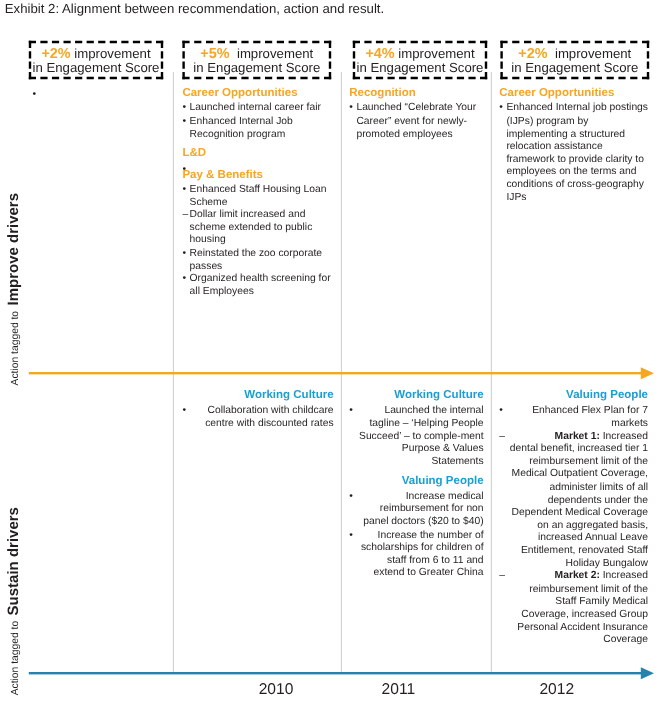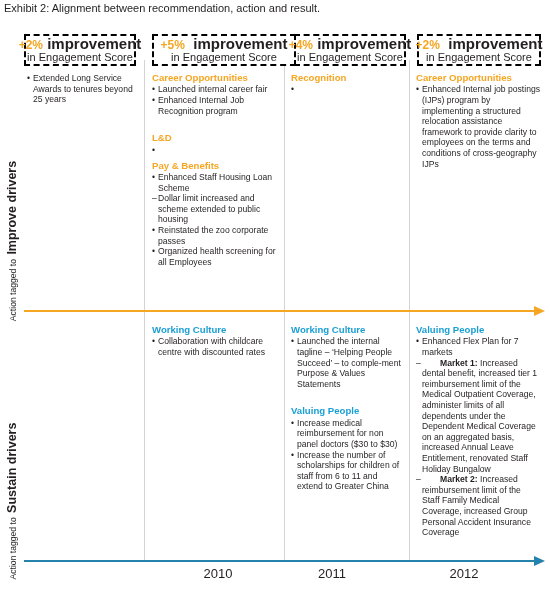--- a/index.html
+++ b/index.html
@@ -65,54 +65,53 @@
     line-height: 12px;
     white-space: nowrap;
   }
   .result-pct {
     color: #f5a623;
     font-weight: bold;
     font-size: 12px;
   }
   .result-imp {
     color: #231f20;
-    font-size: 15px;
-    font-weight: bold;
+    font-size: 11px;
   }
   .result-line2 {
     font-size: 11px;
     line-height: 11px;
     color: #231f20;
     white-space: nowrap;
   }
 
   #result-box-0 { left: 24px;  width: 112px; }
-  #result-box-1 { left: 152px; width: 144px; }
+  #result-box-1 { left: 152px; width: 124px; }
   #result-box-2 { left: 294px; width: 112px; }
   #result-box-3 { left: 417px; width: 124px; }
 
   
   .col-content {
     position: absolute;
     font-size: 8.6px;
     line-height: 10.6px;
   }
   .improve-col { top: 46px; }
-  .sustain-col { top: 298px; }
+  .sustain-col { top: 298px; text-align: right; }
 
   #improve-col-0, #sustain-col-0 { left: 27px;  width: 110px; }
   #improve-col-1, #sustain-col-1 { left: 152px; width: 126px; }
   #improve-col-2, #sustain-col-2 { left: 291px; width: 112px; }
   #improve-col-3, #sustain-col-3 { left: 416px; width: 124px; }
 
   .group-head {
     font-weight: bold;
     font-size: 9.6px;
     line-height: 11.4px;
-    margin-top: 16px;
+    margin-top: 6px;
   }
   .group-head:first-child { margin-top: 0; }
   .head-improve { color: #f5a623; }
   .head-sustain { color: #1a9fd4; }
 
   ul.bullets {
     list-style: none;
     margin: 1px 0 0 0;
     padding: 0;
   }
@@ -196,21 +195,21 @@
   
   .year-label {
     position: absolute;
     top: 540px;
     font-size: 13px;
     color: #231f20;
     text-align: center;
     width: 80px;
   }
   #year-0 { left: 42px; margin-top: 40px; }
-  #year-1 { left: 178px; }
+  #year-1 { left: 190px; }
   #year-2 { left: 292px; }
   #year-3 { left: 424px; }
 </style>
 </head>
 <body>
 
 <div id="exhibit-title">Exhibit 2: Alignment between recommendation, action and result.</div>
 
 <div id="chart-area">
 
@@ -241,21 +240,21 @@
 
   <div class="result-box" id="result-box-3">
     <div class="result-line1">
       <span class="result-pct">+2%</span><span class="result-imp">&nbsp;&nbsp;</span><span class="result-imp">improvement</span>
     </div>
     <div class="result-line2">in Engagement Score</div>
   </div>
 
   <div class="col-content improve-col" id="improve-col-0">
       <ul class="bullets">
-        <li><span class="marker">•</span><span>Extended Long Service Awards to tenures beyond 25 years</span></li>
+        <li><span class="marker">•</span></li>
       </ul>
     </div>
   <div class="col-content improve-col" id="improve-col-1">
       <div class="group-head head-improve">Career Opportunities</div>
       <ul class="bullets">
         <li><span class="marker">•</span><span>Launched internal career fair</span></li>
         <li><span class="marker">•</span><span>Enhanced Internal Job Recognition program</span></li>
       </ul>
       <div class="group-head head-improve">L&amp;D</div>
       <ul class="bullets">
@@ -265,21 +264,21 @@
       <ul class="bullets">
         <li><span class="marker">•</span><span>Enhanced Staff Housing Loan Scheme</span></li>
         <li class="dash"><span class="marker">–</span><span>Dollar limit increased and scheme extended to public housing</span></li>
         <li><span class="marker">•</span><span>Reinstated the zoo corporate passes</span></li>
         <li><span class="marker">•</span><span>Organized health screening for all Employees</span></li>
       </ul>
     </div>
   <div class="col-content improve-col" id="improve-col-2">
       <div class="group-head head-improve">Recognition</div>
       <ul class="bullets">
-        <li><span class="marker">•</span></li>
+        <li><span class="marker">•</span><span>Launched “Celebrate Your Career” event for newly-promoted employees</span></li>
       </ul>
     </div>
   <div class="col-content improve-col" id="improve-col-3">
       <div class="group-head head-improve">Career Opportunities</div>
       <ul class="bullets">
         <li><span class="marker">•</span><span>Enhanced Internal job postings (IJPs) program by implementing a structured relocation assistance framework to provide clarity to employees on the terms and conditions of cross-geography IJPs</span></li>
       </ul>
     </div>
 
   <div class="arrow-line" id="improve-arrow-line"></div>
@@ -292,21 +291,21 @@
         <li><span class="marker">•</span><span>Collaboration with childcare centre with discounted rates</span></li>
       </ul>
     </div>
   <div class="col-content sustain-col" id="sustain-col-2">
       <div class="group-head head-sustain">Working Culture</div>
       <ul class="bullets">
         <li><span class="marker">•</span><span>Launched the internal tagline – ‘Helping People Succeed’ – to comple-ment Purpose &amp; Values Statements</span></li>
       </ul>
       <div class="group-head head-sustain">Valuing People</div>
       <ul class="bullets">
-        <li><span class="marker">•</span><span>Increase medical reimbursement for non panel doctors ($30 to $30)</span></li>
+        <li><span class="marker">•</span><span>Increase medical reimbursement for non panel doctors ($20 to $40)</span></li>
         <li><span class="marker">•</span><span>Increase the number of scholarships for children of staff  from 6 to 11 and extend to Greater China</span></li>
       </ul>
     </div>
   <div class="col-content sustain-col" id="sustain-col-3">
       <div class="group-head head-sustain">Valuing People</div>
       <ul class="bullets">
         <li><span class="marker">•</span><span>Enhanced Flex Plan for 7 markets</span></li>
         <li class="dash"><span class="marker">–</span><span class="lbl-bold">Market 1:</span><span> Increased dental benefit, increased tier 1 reimbursement limit of the Medical Outpatient Coverage, administer limits of all dependents under the Dependent Medical Coverage on an aggregated basis, increased Annual Leave Entitlement, renovated Staff Holiday Bungalow</span></li>
         <li class="dash"><span class="marker">–</span><span class="lbl-bold">Market 2:</span><span> Increased reimbursement limit of the Staff Family Medical Coverage, increased Group Personal Accident Insurance Coverage</span></li>
       </ul>

